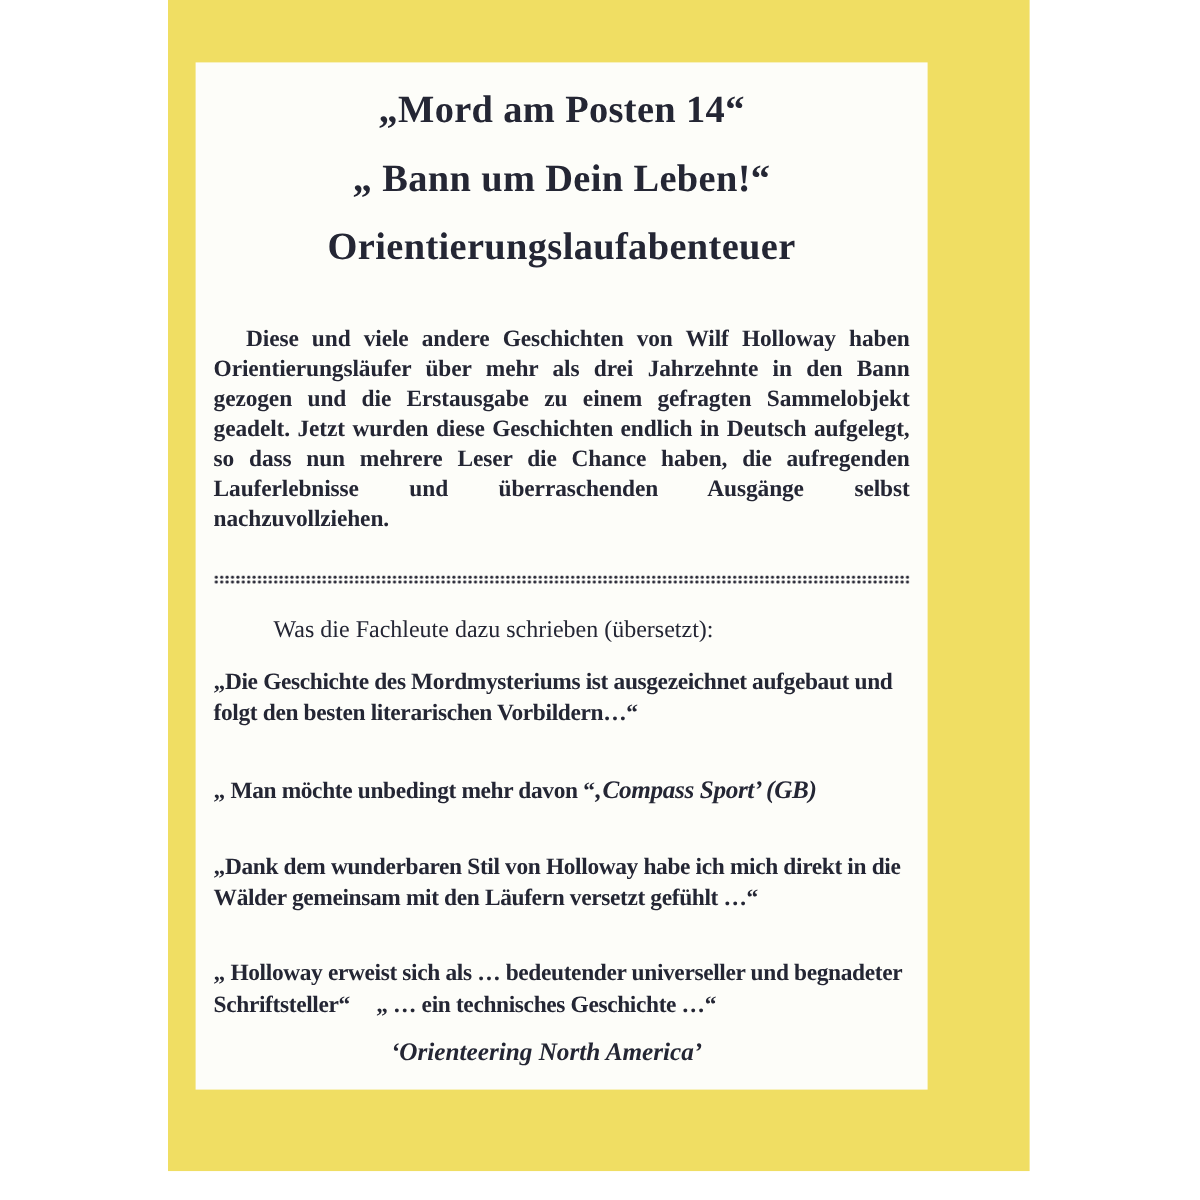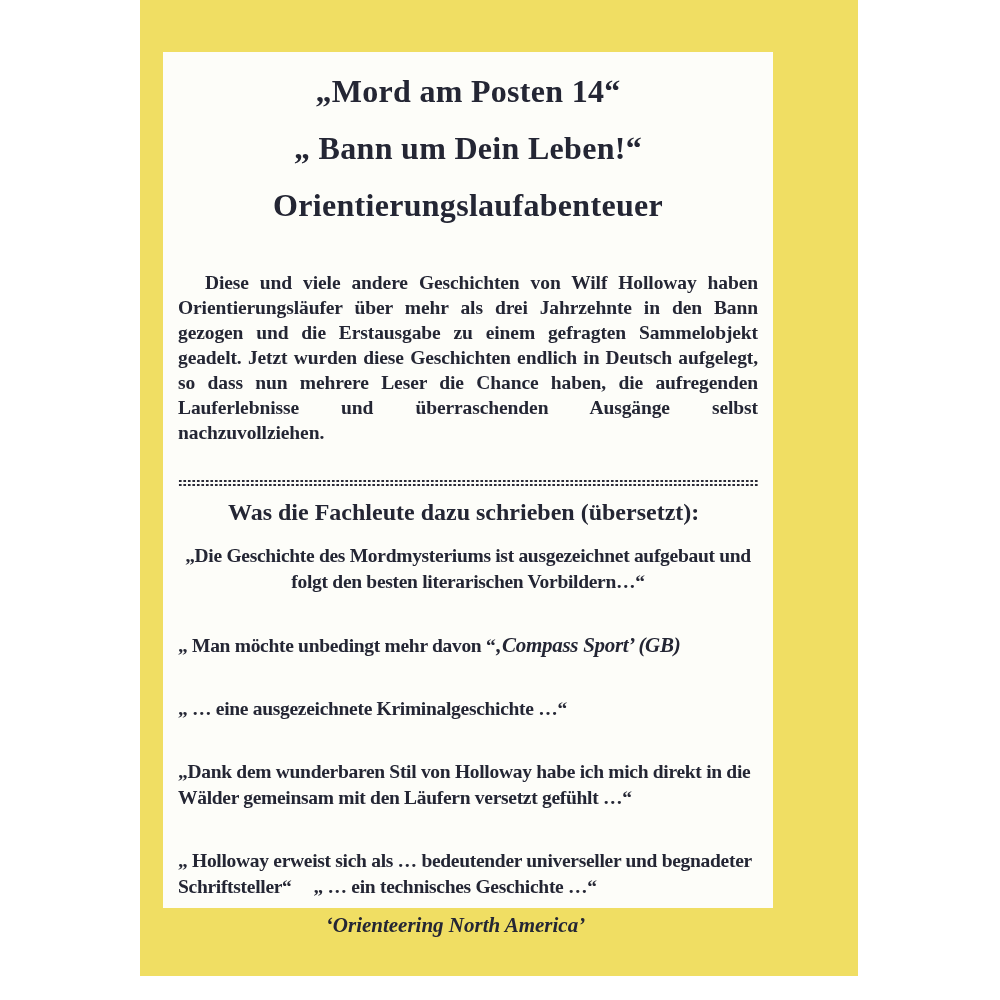--- a/index.html
+++ b/index.html
@@ -61,36 +61,35 @@
   }
   .divider {
     margin-top: 34px;
     height: 8px;
     width: 100%;
     background-image: radial-gradient(circle, #2b2b38 1.1px, rgba(0,0,0,0) 1.5px);
     background-size: 4.5px 4px;
     background-repeat: repeat;
   }
   .reviews-heading {
-    margin-top: 13px;
+    margin-top: 26px;
     padding-left: 50px;
-    font-weight: bold;
-    font-size: 24px;
+    font-weight: normal;
+    font-size: 20px;
     line-height: 25px;
   }
   .quote {
     margin-top: 37px;
     font-weight: bold;
     font-size: 19.5px;
     line-height: 26px;
     letter-spacing: -0.3px;
   }
   .quote.first {
     margin-top: 18px;
-    text-align: center;
   }
   .italic-src {
     font-style: italic;
     font-size: 21px;
   }
   .gap-span {
     padding-left: 22px;
   }
   .attribution {
     margin-top: 12px;
@@ -119,21 +118,20 @@
     <div class="intro">Diese und viele andere Geschichten von Wilf Holloway haben Orientierungsläufer über mehr als drei Jahrzehnte in den Bann gezogen und die Erstausgabe zu einem gefragten Sammelobjekt geadelt. Jetzt wurden diese Geschichten endlich in Deutsch aufgelegt, so dass nun mehrere Leser die Chance haben, die aufregenden Lauferlebnisse und überraschenden Ausgänge selbst nachzuvollziehen.</div>
 
     <div class="divider"></div>
 
     <div class="reviews-heading">Was die Fachleute dazu schrieben (übersetzt):</div>
 
     <div class="quote first">„Die Geschichte des Mordmysteriums ist ausgezeichnet aufgebaut und folgt den besten literarischen Vorbildern…“</div>
 
     <div class="quote"><span>„ Man möchte unbedingt mehr davon “</span><span class="italic-src">‚Compass Sport’ (GB)</span></div>
 
-    <div class="quote">„ … eine ausgezeichnete Kriminalgeschichte …“</div>
 
     <div class="quote">„Dank dem wunderbaren Stil von Holloway habe ich mich direkt in die Wälder gemeinsam mit den Läufern versetzt gefühlt …“</div>
 
     <div class="quote"><span>„ Holloway erweist sich als … bedeutender universeller und begnadeter Schriftsteller“</span><span class="gap-span">„ … ein technisches Geschichte …“</span></div>
 
     <div class="attribution">‘Orienteering North America’</div>
 
   </div>
 </div>
 

